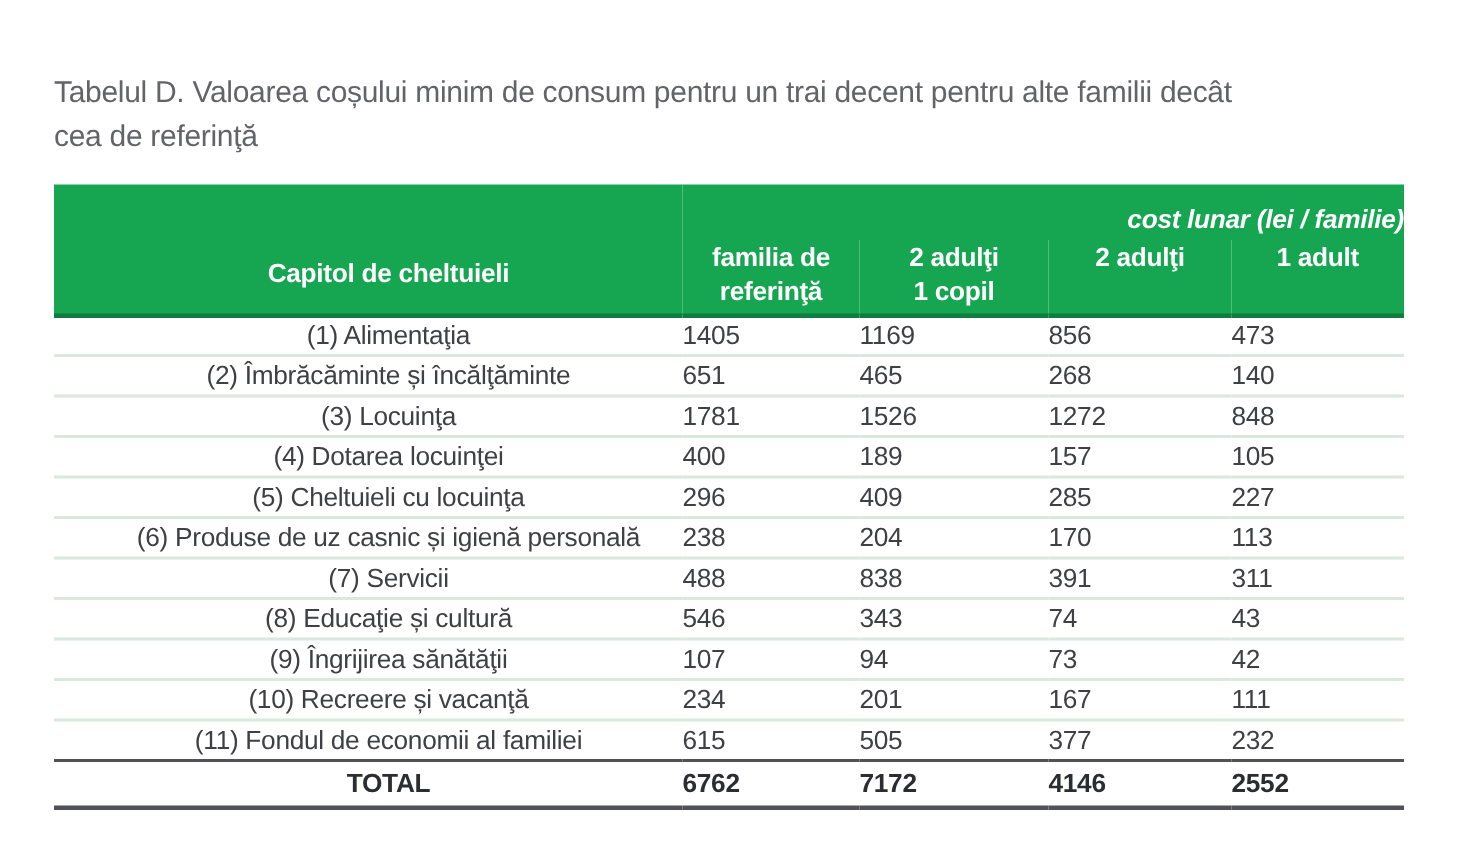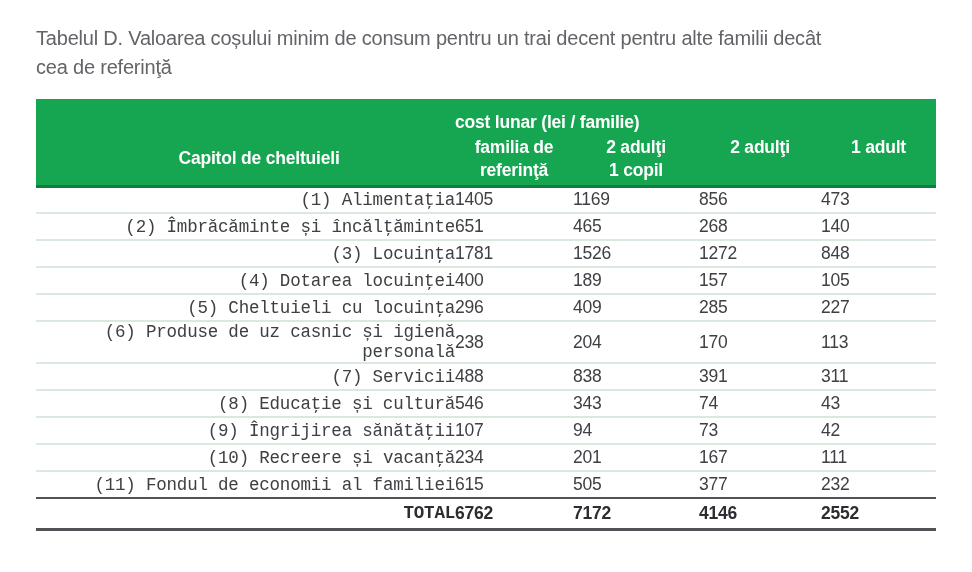--- a/index.html
+++ b/index.html
@@ -12,21 +12,21 @@
   }
   * { box-sizing: border-box; }
   html, body { margin: 0; padding: 0; }
   body {
     width: 972px;
     height: 572px;
     background: #ffffff;
     font-family: "Liberation Sans", sans-serif;
     overflow: hidden;
   }
-  .page { padding: 24px 36px 12px 36px; }
+  .page { padding: 24px 36px 12px 36px; margin-top: 24px; }
   .doc-title {
     width: 900px;
     font-size: 20px;
     line-height: 29px;
     letter-spacing: -0.2px;
     color: var(--title-gray);
     font-weight: 400;
   }
   .doc-title .t-line { display: block; }
 
@@ -43,21 +43,21 @@
   col.c-4 { width: 115px; }
 
   thead th {
     background: var(--header-green);
     color: #ffffff;
     font-weight: bold;
     font-size: 17.5px;
     padding: 0;
     letter-spacing: -0.2px;
   }
-  tr.h-row-1 th { padding-top: 13px; padding-bottom: 3px; text-align: left; }
+  tr.h-row-1 th { padding-top: 13px; padding-bottom: 3px; text-align: right; font-style: italic; }
   tr.h-row-2 th {
     vertical-align: top;
     text-align: center;
     height: 50px;
     line-height: 23px;
     border-bottom: 3px solid var(--header-green-dark);
   }
   tr.h-row-2 th.cap-col {
     text-align: center;
     vertical-align: middle;
@@ -69,21 +69,21 @@
   tbody td {
     height: 27px;
     border-top: 2px solid var(--row-divider);
     font-size: 17.5px;
     color: var(--body-text);
     letter-spacing: -0.2px;
     padding: 0;
     text-align: left;
   }
   tbody tr:first-child td { border-top: none; }
-  tbody td.lbl { text-align: right; padding-left: 27px; font-family: Liberation Mono, monospace; }
+  tbody td.lbl { text-align: center; padding-left: 27px; }
 
   tr.total-row td {
     border-top: 2px solid var(--total-border);
     border-bottom: 3px solid var(--total-border);
     font-weight: bold;
     color: #2C2D30;
     height: 31px;
   }
 </style>
 </head>

